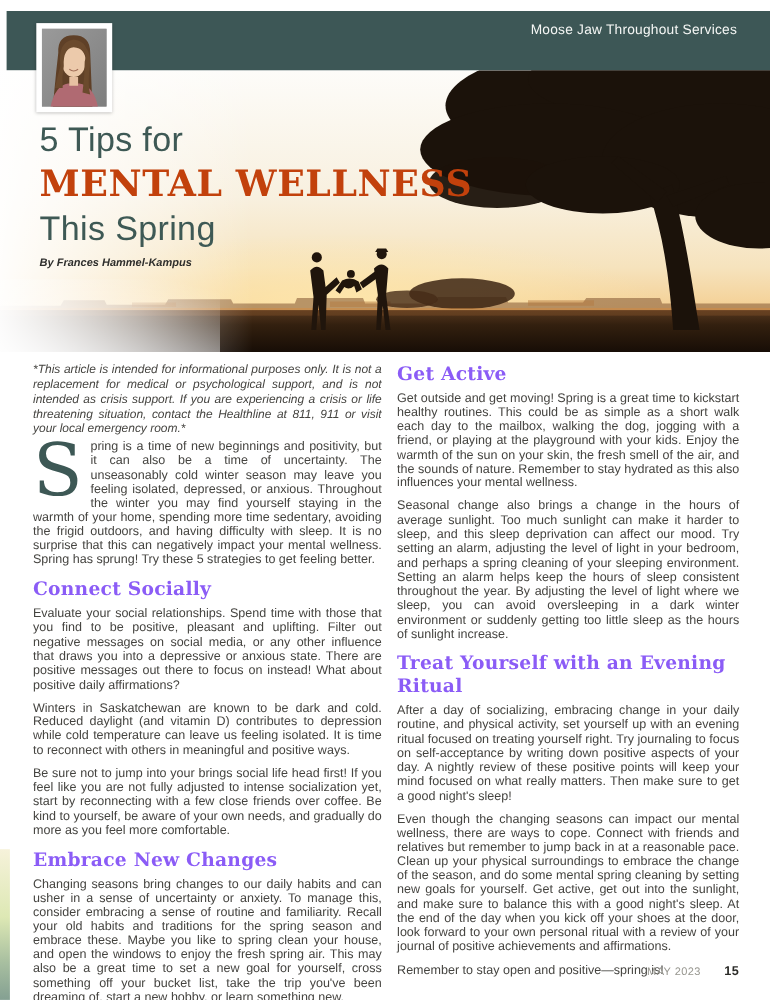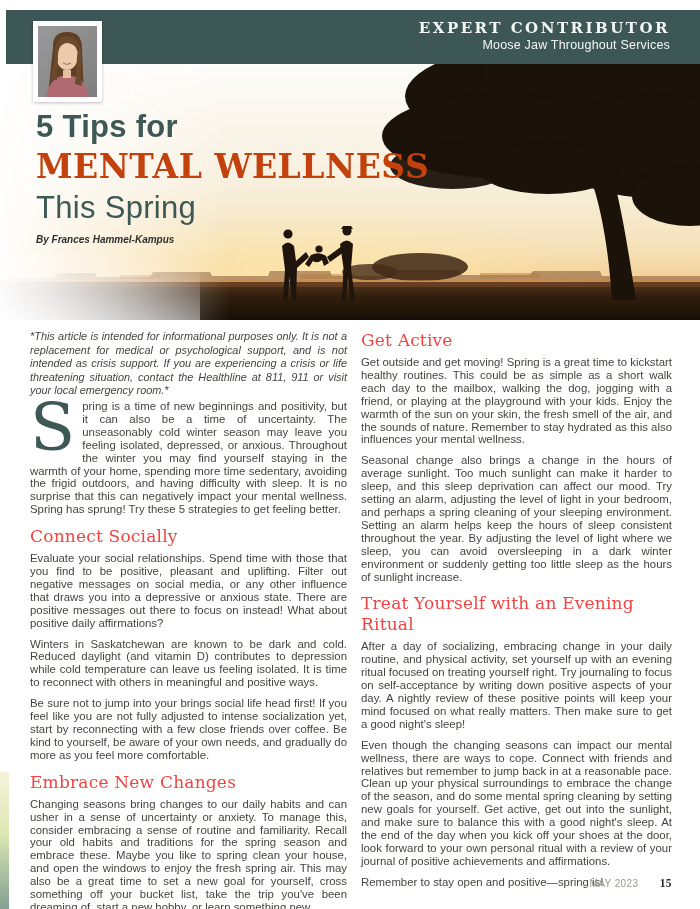--- a/index.html
+++ b/index.html
@@ -22,61 +22,60 @@
   .portrait{
     position:absolute;left:33px;top:21px;width:69px;height:81px;background:#ffffff;
     box-shadow:0 1px 3px rgba(0,0,0,.25);padding:5px;box-sizing:border-box;
   }
   .portrait svg{display:block;width:100%;height:100%;}
   
   .hero{position:absolute;left:0;top:64px;width:700px;height:256px;}
   .hero svg{display:block;width:700px;height:256px;}
   
   .title-block{position:absolute;left:36px;top:108px;}
-  .title-l1{font-size:31px;line-height:38px;color:#3e5955;font-weight:700;letter-spacing:.3px;}
+  .title-l1{font-size:31px;line-height:38px;color:#3e5955;font-weight:400;letter-spacing:.3px;}
   .title-l2{
     font-family:"DejaVu Serif","Liberation Serif",serif;font-weight:bold;
     font-size:33px;line-height:42px;color:#c2410c;letter-spacing:.5px;
   }
   .title-l3{font-size:31px;line-height:40px;color:#3e5955;font-weight:400;letter-spacing:.3px;}
   .byline{margin-top:6px;font-size:10px;font-weight:bold;font-style:italic;color:#2e2e2c;}
   
   .col{position:absolute;top:330px;font-size:11.4px;line-height:12.9px;text-align:justify;}
   .col-left{left:30px;width:317px;}
   .col-right{left:361px;width:311px;}
   .disclaimer{font-style:italic;font-size:10.9px;line-height:13.6px;margin-bottom:2px;color:#454440;}
   p.body{margin:0 0 8px 0;}
   .dropcap{
     float:left;font-family:"DejaVu Serif","Liberation Serif",serif;
     font-size:66px;line-height:50px;color:#3d5855;margin:3px 7px 0 0;font-weight:400;
   }
   h2.section{
-    font-family:"DejaVu Serif","Liberation Serif",serif;font-weight:normal;
-    font-size:17px;line-height:21px;color:#ef4444;margin:10px 0 5px 0;text-align:left;
+    font-family:"DejaVu Serif","Liberation Serif",serif;font-weight:bold;
+    font-size:17px;line-height:21px;color:#8b5cf6;margin:10px 0 5px 0;text-align:left;
     letter-spacing:.2px;
   }
   h2.first{margin-top:0;}
   
   .footer{position:absolute;right:28px;top:877px;font-size:10px;letter-spacing:.4px;}
   .footer .issue{color:#97968f;margin-left:15px;}
-  .footer .pagenum{color:#2b2b28;font-weight:bold;font-size:11.5px;margin-left:18px;font-family:Liberation Serif, serif;}
+  .footer .pagenum{color:#2b2b28;font-weight:bold;font-size:11.5px;margin-left:18px;}
   
   .edge-strip{
     position:absolute;left:0;top:772px;width:9px;height:137px;
     background:linear-gradient(180deg,#f6f2da 0%,#dde8b4 45%,#a8bfa0 75%,#84a092 100%);
   }
 </style>
 </head>
 <body>
 
 <div id="page">
 
   <div class="banner">
     <div class="banner-text">
-      <div class="banner-title">EXPERT CONTRIBUTOR</div>
       <div class="banner-sub">Moose Jaw Throughout Services</div>
     </div>
   </div>
 
   <div class="hero">
     <svg viewBox="0 0 700 256" preserveAspectRatio="none">
       <defs>
         <linearGradient id="sky" x1="0" y1="0" x2="0" y2="1">
           <stop offset="0" stop-color="#fdfcf9"></stop>
           <stop offset="0.45" stop-color="#f8f0df"></stop>

